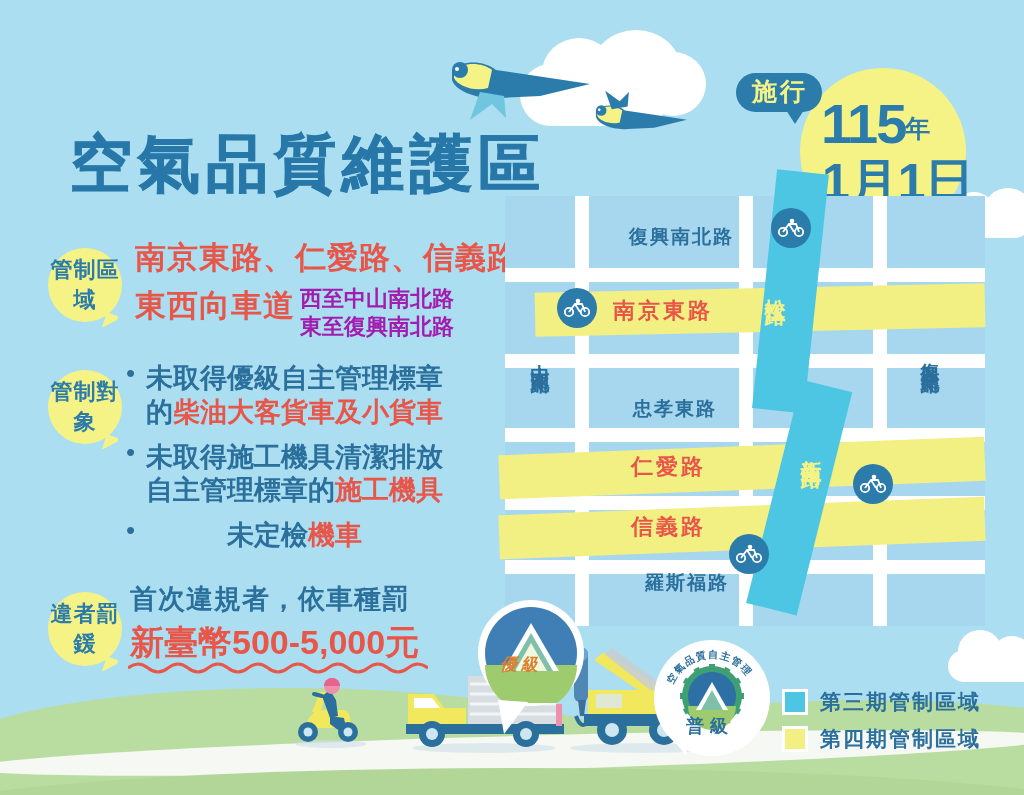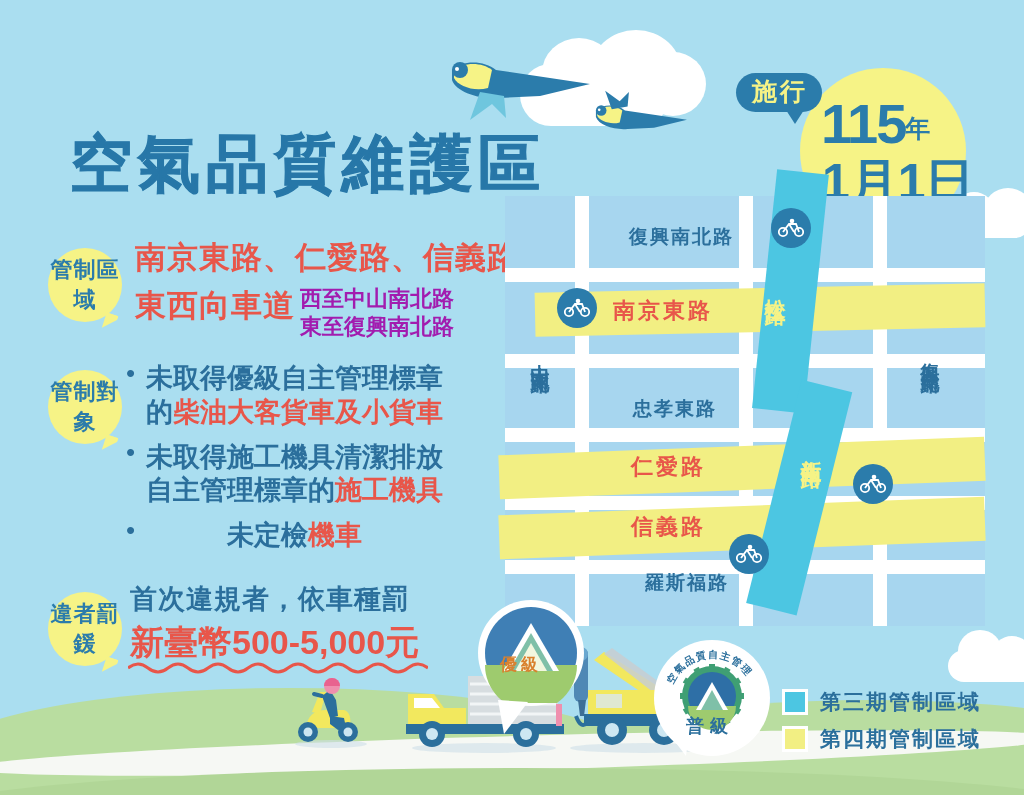--- a/index.html
+++ b/index.html
@@ -386,21 +386,21 @@
 
   <div class="emblem-bubble" style="left:478px;top:600px;width:106px;height:106px;background:#ffffff;">
     <svg width="100" height="100" viewBox="0 0 100 100">
       <circle cx="50" cy="50" r="46" fill="#3f7fb5"></circle>
       <path d="M4 62 A46 46 0 0 0 96 62 Z" fill="#9ecb6e"></path>
       <path d="M50 20 L78 68 L22 68 Z" fill="#ffffff"></path>
       <path d="M50 30 L72 68 L28 68 Z" fill="#7fc0a8"></path>
       <path d="M50 40 L66 68 L34 68 Z" fill="#f2f7df"></path>
     </svg>
   </div>
-  <div class="emb-text" style="left:500px;top:653px;font-size:17px;color:#d9812e;letter-spacing:4px;">優級</div>
+  <div class="emb-text" style="left:500px;top:653px;font-size:17px;color:#d9812e;letter-spacing:4px;font-style:italic;">優級</div>
   <svg class="veh" style="left:494px;top:700px;" width="40" height="40" viewBox="0 0 40 40">
     <path d="M4 0 L34 2 L10 34 Z" fill="#ffffff"></path>
   </svg>
 
   <div class="emblem-bubble" style="left:654px;top:640px;width:116px;height:116px;background:#ffffff;">
     <svg width="108" height="108" viewBox="0 0 108 108">
       <path id="arcpath" d="M54 96 m-38 0 a38 38 0 1 1 76 0" fill="none"></path>
       <g transform="translate(54,52)">
         <g>
           <circle r="30" fill="#3f9f74"></circle>

